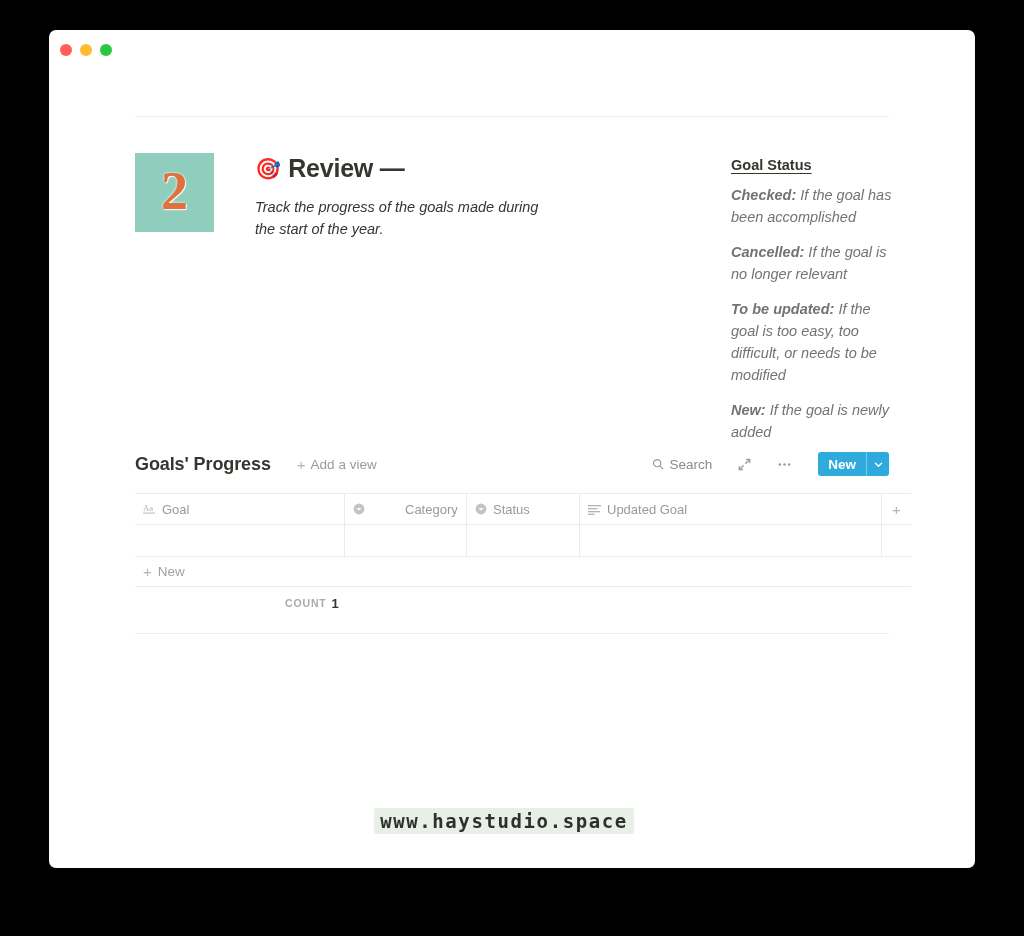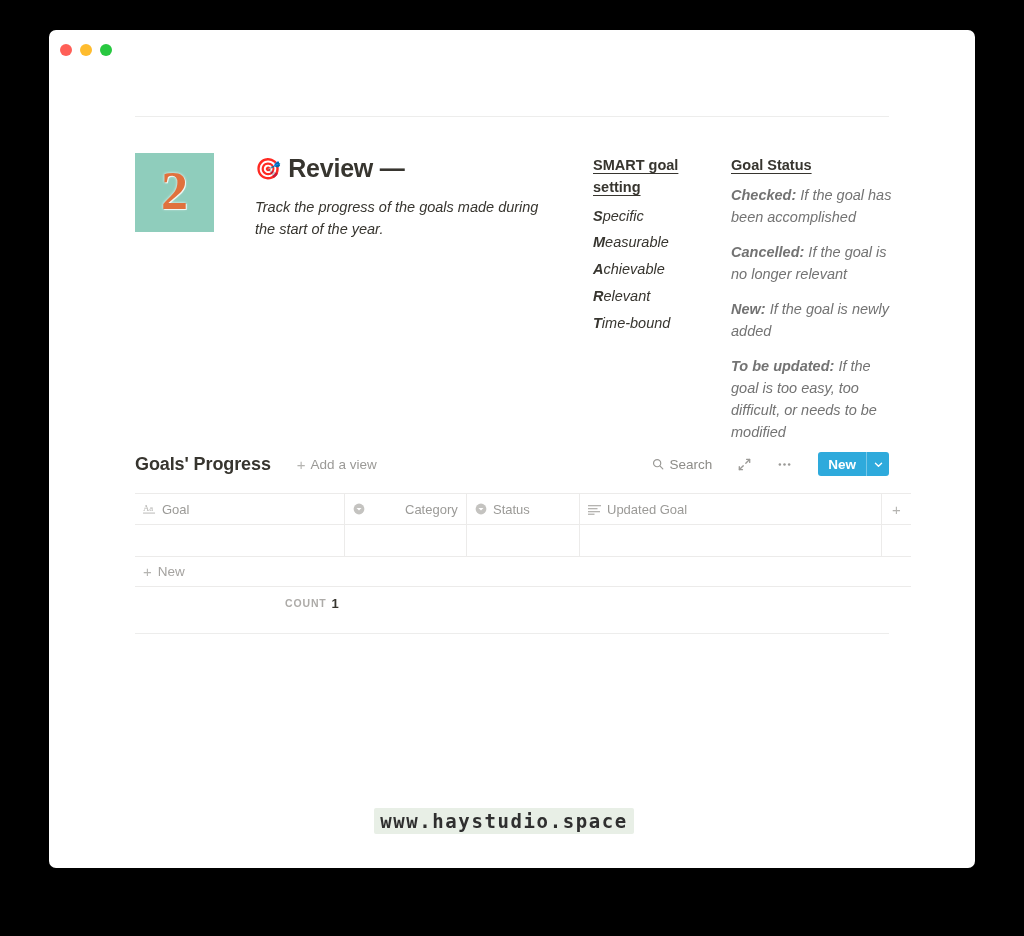--- a/index.html
+++ b/index.html
@@ -275,35 +275,27 @@
       </div>
 
       <div class="titlecol">
         <div class="title-line">
           <span class="emoji">🎯</span>
           <h1 class="title">Review —</h1>
         </div>
         <div class="subtitle">Track the progress of the goals made during the start of the year.</div>
       </div>
 
-      <div class="smartcol">
-        <div class="colhead">SMART goal setting</div>
-        <div class="smart-item"><b>S</b><span>pecific</span></div>
-        <div class="smart-item"><b>M</b><span>easurable</span></div>
-        <div class="smart-item"><b>A</b><span>chievable</span></div>
-        <div class="smart-item"><b>R</b><span>elevant</span></div>
-        <div class="smart-item"><b>T</b><span>ime-bound</span></div>
-      </div>
 
       <div class="statuscol">
         <div class="colhead">Goal Status</div>
         <div class="status-item"><b>Checked:</b><span> If the goal has been accomplished</span></div>
         <div class="status-item"><b>Cancelled:</b><span> If the goal is no longer relevant</span></div>
+        <div class="status-item"><b>To be updated:</b><span> If the goal is too easy, too difficult, or needs to be modified</span></div>
         <div class="status-item"><b>New:</b><span> If the goal is newly added</span></div>
-        <div class="status-item"><b>To be updated:</b><span> If the goal is too easy, too difficult, or needs to be modified</span></div>
       </div>
 
     </div>
 
     <div class="db">
 
       <div class="db-toolbar">
         <div class="db-title">Goals' Progress</div>
 
         <div class="addview">

